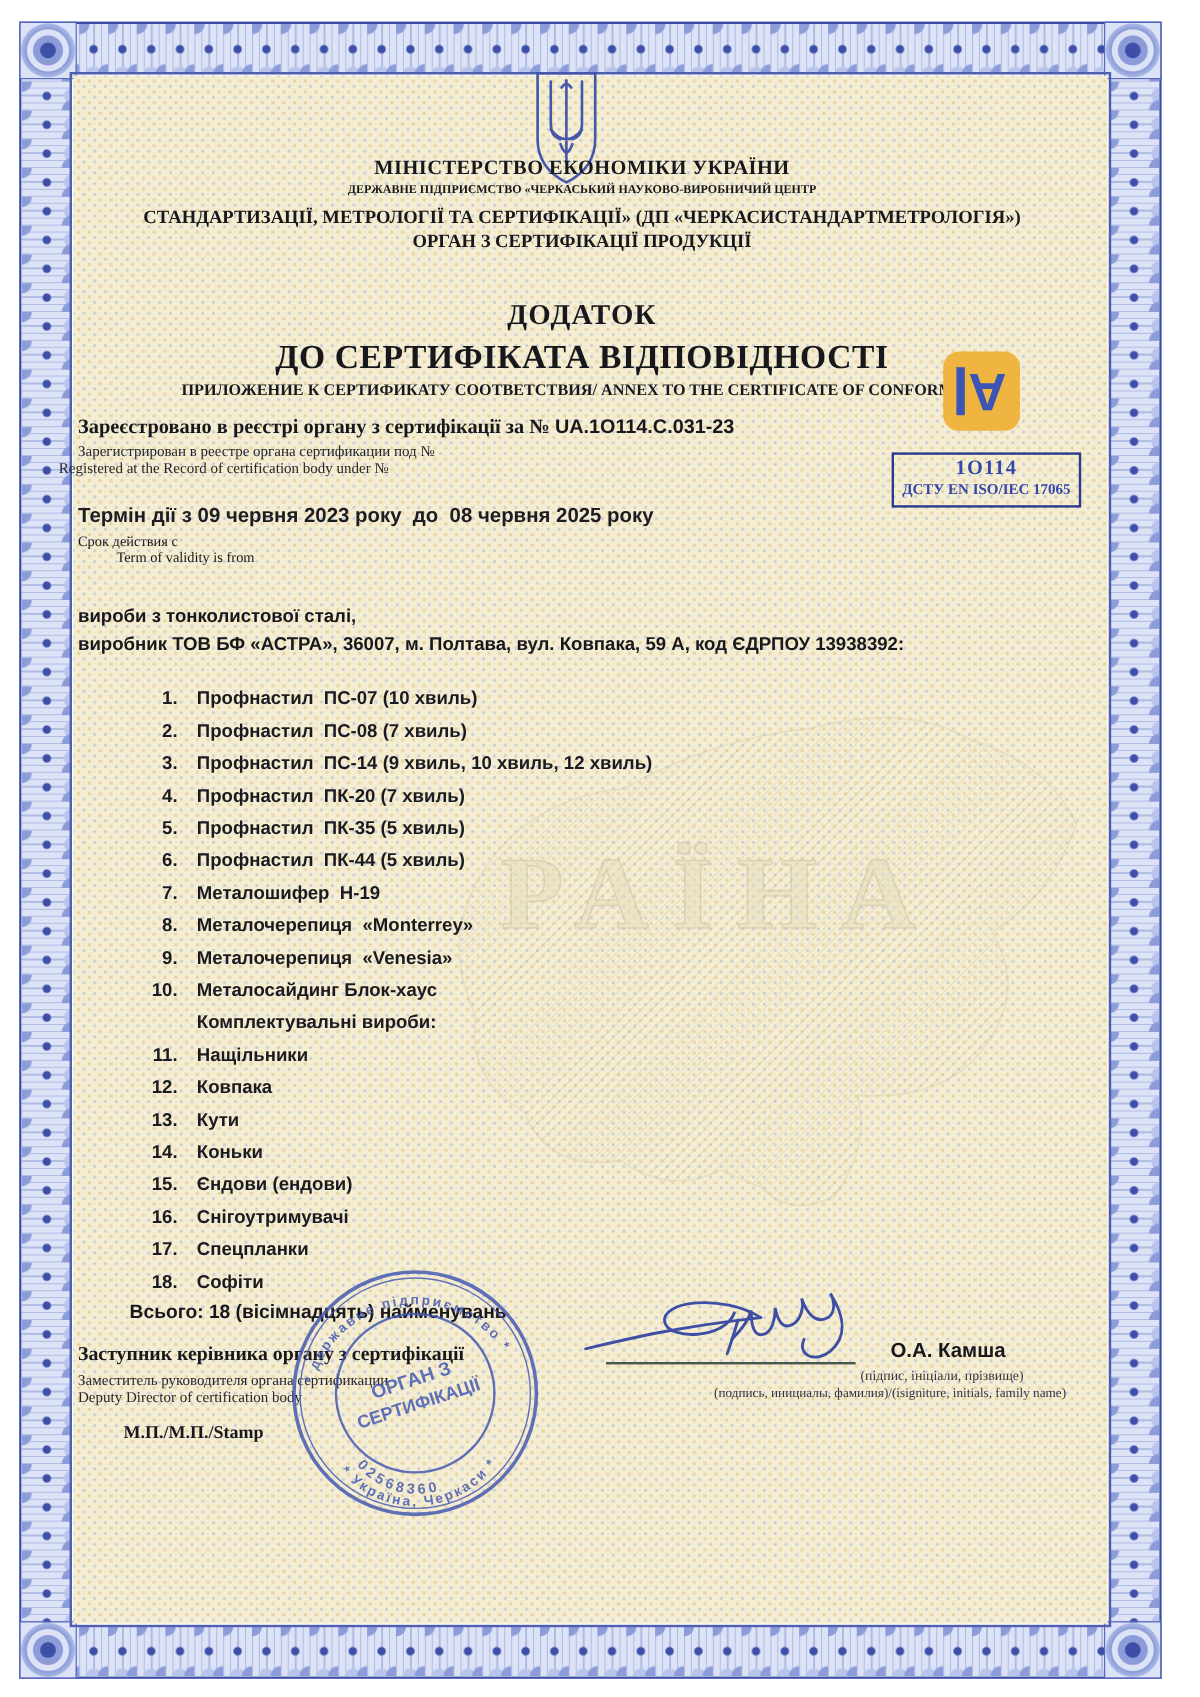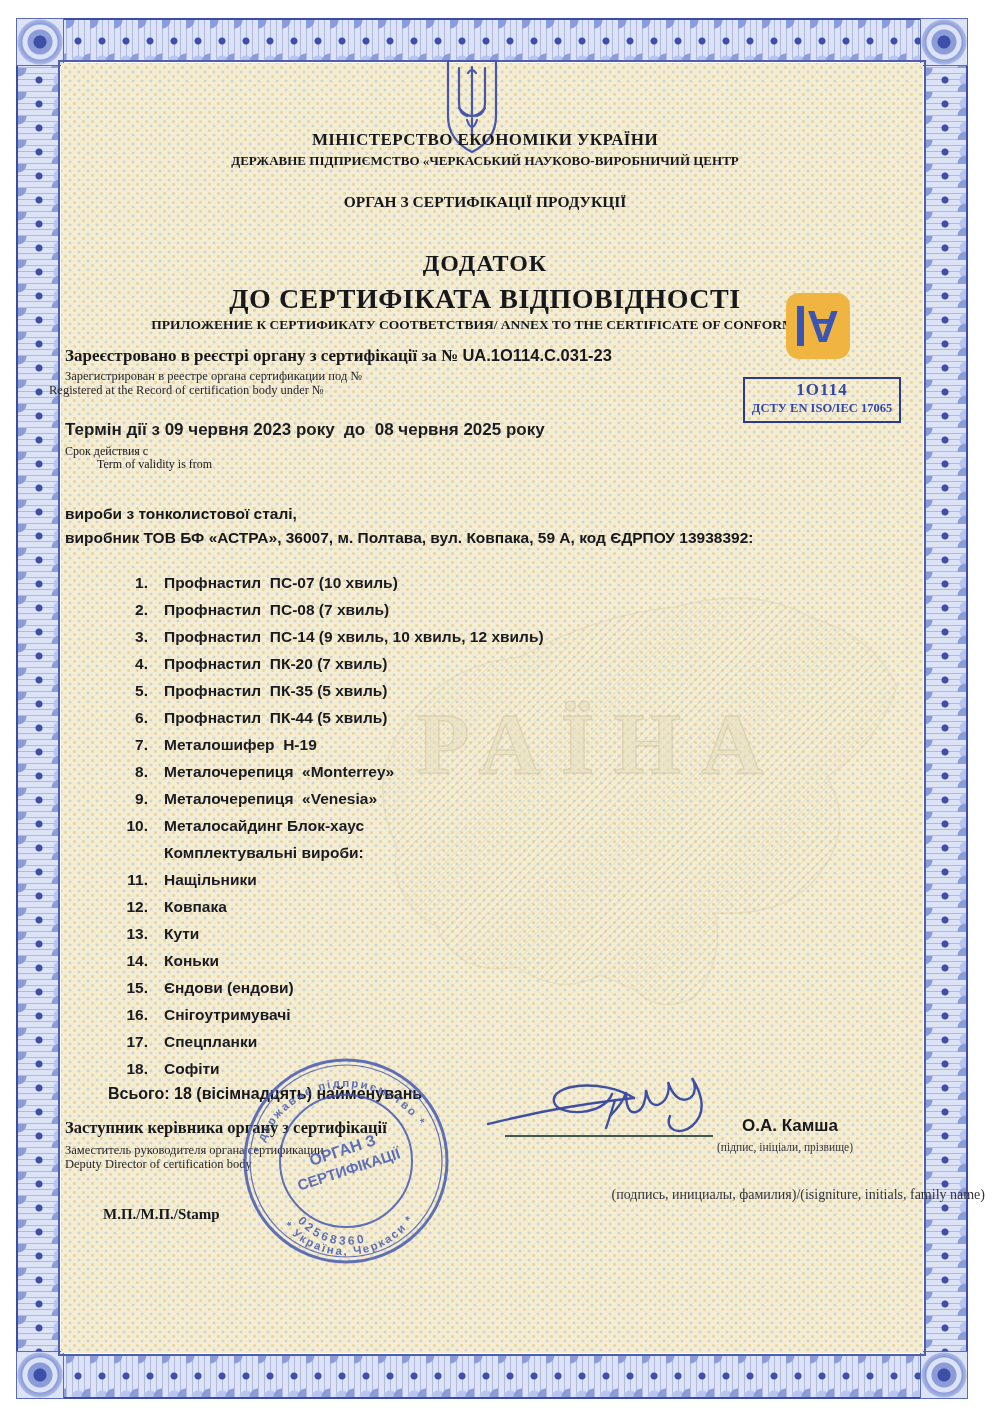--- a/index.html
+++ b/index.html
@@ -47,21 +47,21 @@
     background-size:9px 9px, 9px 9px;
     background-position:0 0, 4.5px 4.5px;
   }
   
   .abs{position:absolute;}
   .center{left:60px;right:90px;text-align:center;}
   .serifB{font-family:"Liberation Serif",serif;font-weight:bold;}
   .sansB{font-family:"Liberation Sans",sans-serif;font-weight:bold;}
   .small{font-size:12.5px;color:#26262c;}
   .hdr1{top:130px;font-size:17px;letter-spacing:.4px;}
-  .hdr2{top:153px;font-size:13px;}
+  .hdr2{top:153px;font-size:10px;}
   .hdr3{top:173px;font-size:15.5px;}
   .hdr4{top:193px;font-size:15.5px;}
   .title1{top:250px;font-size:24px;letter-spacing:1px;}
   .title2{top:283px;font-size:28px;letter-spacing:.5px;}
   .title3{top:317px;font-size:13.5px;}
   .regline{left:65px;top:346px;font-size:17px;white-space:pre;}
   .regnum{font-family:"Liberation Sans",sans-serif;font-size:16.5px;}
   .reg-ru{left:65px;top:369px;}
   .reg-en{left:49px;top:383px;text-align:right;}
   .valid{left:65px;top:420px;font-size:17px;white-space:pre;color:#1c1c22;}
@@ -83,25 +83,25 @@
   .list{position:absolute;left:0;top:569px;width:100%;}
   .row{height:27px;line-height:27px;font-family:"Liberation Sans",sans-serif;font-weight:bold;
     font-size:15.5px;color:#1a1a20;white-space:pre;}
   .row .num{display:inline-block;width:148px;text-align:right;}
   .row .txt{margin-left:16px;margin-top:12px;}
   .total{left:108px;top:1085px;font-size:16px;white-space:pre;}
   
   .pos-uk{left:65px;top:1118px;font-size:16.5px;}
   .pos-ru{left:65px;top:1143px;}
   .pos-en{left:65px;top:1157px;}
-  .mp{left:103px;top:1186px;font-size:15px;margin-top:20px;}
+  .mp{left:103px;top:1186px;font-size:15px;}
   .sig-line{position:absolute;left:505px;top:1135px;width:208px;height:2px;background:#44584c;}
   .sig-name{left:700px;top:1116px;width:180px;text-align:center;font-size:17px;}
   .cap-uk{left:655px;top:1141px;width:260px;text-align:center;font-size:11.5px;color:#33333c;}
-  .cap-ruen{left:595px;top:1155px;width:390px;text-align:right;font-size:14px;color:#33333c;margin-top:32px;}
+  .cap-ruen{left:595px;top:1155px;width:390px;text-align:left;font-size:11px;color:#33333c;}
   .sig-svg{position:absolute;left:482px;top:1072px;}
   .stamp-svg{position:absolute;left:238px;top:1053px;opacity:.82;}
   .wm-svg{position:absolute;left:355px;top:545px;}
   .trident-svg{position:absolute;left:443px;top:58px;}
 </style>
 </head>
 <body>
 
 <div class="page">
 
@@ -135,20 +135,21 @@
       <path d="M29 9 V58"></path>
       <path d="M25 15 Q29 9 33 15"></path>
       <path d="M16 50 Q29 66 42 50"></path>
       <path d="M24 62 Q29 76 34 62"></path>
       <path d="M29 60 V78"></path>
     </g>
   </svg>
 
   <div class="abs center serifB hdr1">МІНІСТЕРСТВО ЕКОНОМІКИ УКРАЇНИ</div>
   <div class="abs center serifB hdr2">ДЕРЖАВНЕ ПІДПРИЄМСТВО «ЧЕРКАСЬКИЙ НАУКОВО-ВИРОБНИЧИЙ ЦЕНТР</div>
+  <div class="abs center serifB hdr3">СТАНДАРТИЗАЦІЇ, МЕТРОЛОГІЇ ТА СЕРТИФІКАЦІЇ» (ДП «ЧЕРКАСИСТАНДАРТМЕТРОЛОГІЯ»)</div>
   <div class="abs center serifB hdr4">ОРГАН З СЕРТИФІКАЦІЇ ПРОДУКЦІЇ</div>
 
   <div class="abs center serifB title1">ДОДАТОК</div>
   <div class="abs center serifB title2">ДО СЕРТИФІКАТА ВІДПОВІДНОСТІ</div>
   <div class="abs center serifB title3">ПРИЛОЖЕНИЕ К СЕРТИФИКАТУ СООТВЕТСТВИЯ/ ANNEX TO THE CERTIFICATE OF CONFORMITY</div>
 
   <div class="naau">
     <span class="bar"></span>
     <span class="aflip">А</span>
   </div>

